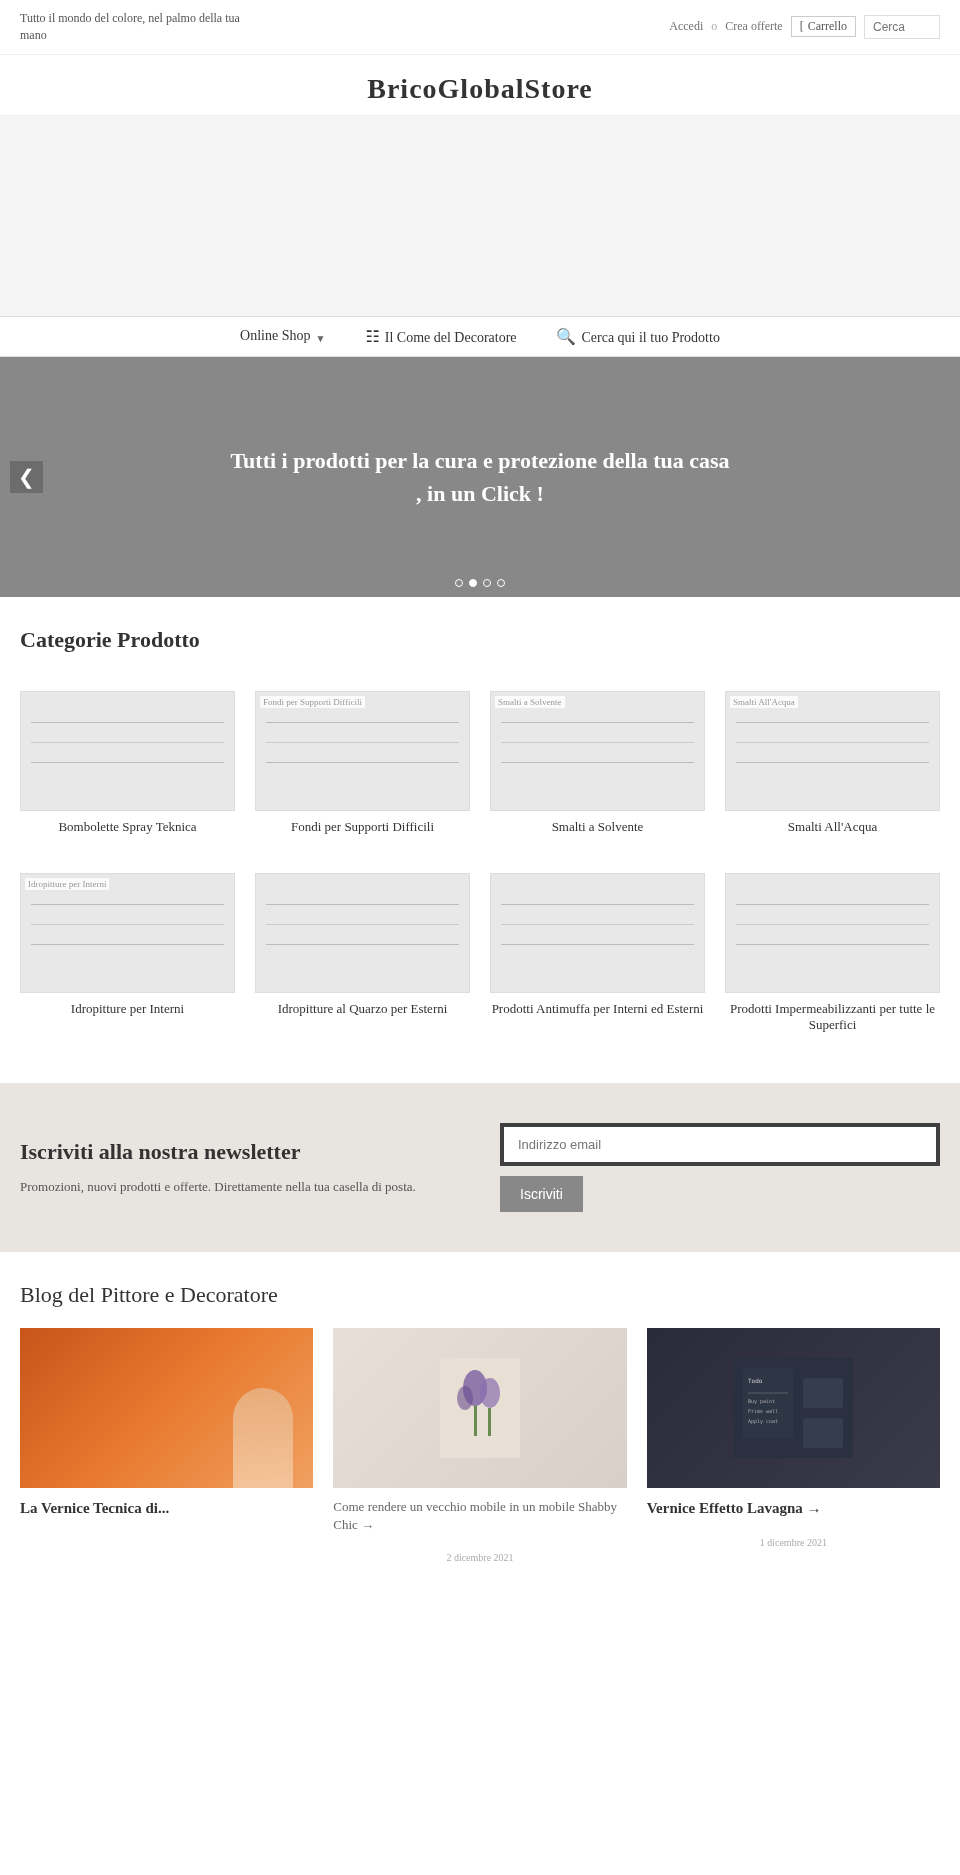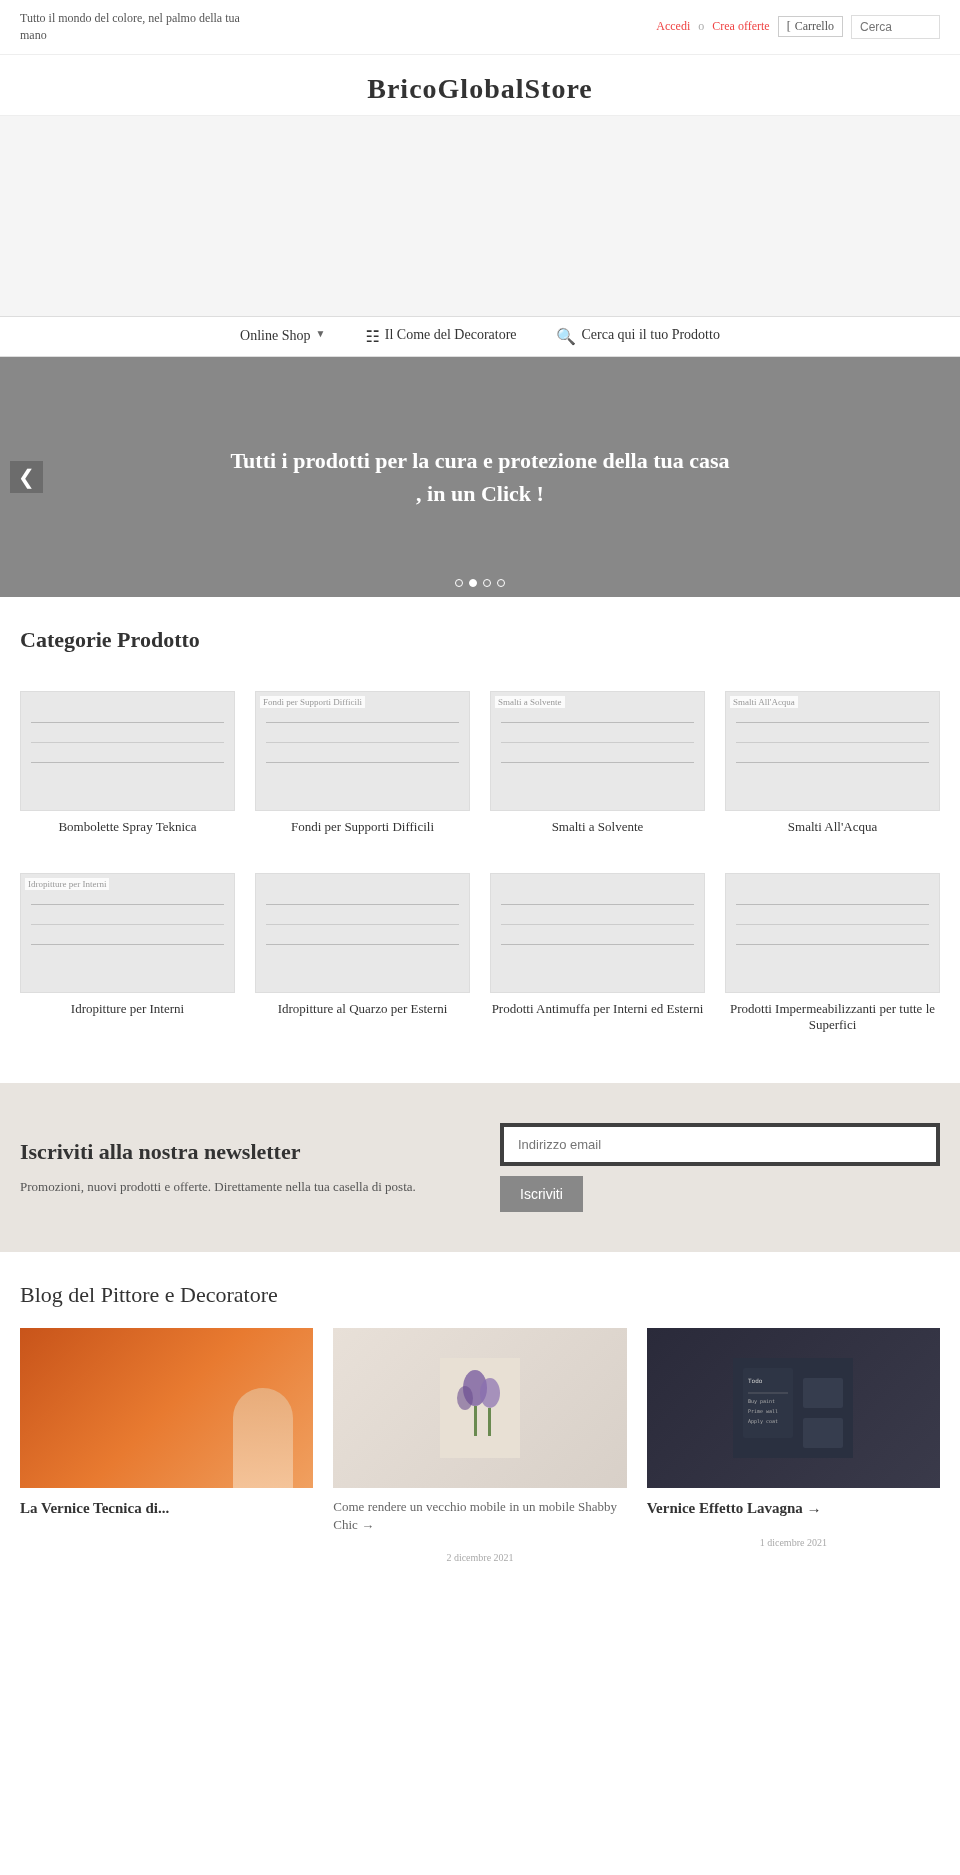--- a/index.html
+++ b/index.html
@@ -10,28 +10,28 @@
       display: flex;
       justify-content: space-between;
       align-items: center;
       padding: 10px 20px;
       border-bottom: 1px solid #eee;
       font-size: 12px;
       color: #555;
     }
     .top-bar-left { max-width: 220px; line-height: 1.4; }
     .top-bar-right { display: flex; align-items: center; gap: 8px; }
-    .top-bar-right a { color: #ef4444; text-decoration: none; font-size: 12px; }
+    .top-bar-right a { color: #737373; text-decoration: none; font-size: 12px; }
     .top-bar-right .sep { color: #aaa; }
     .cart-icon-wrap { display: flex; align-items: center; gap: 4px; font-size: 12px; color: #555; border: 1px solid #ccc; padding: 2px 8px; }
     .search-input {
       border: 1px solid #ddd;
       padding: 4px 8px;
       font-size: 12px;
-      width: 89px;
+      width: 76px;
       color: #aaa;
     }
 
     
     .logo-area {
       text-align: center;
       padding: 18px 0 10px;
       border-bottom: 1px solid #eee;
     }
     .logo-area h1 {
@@ -54,21 +54,21 @@
       align-items: center;
       justify-content: center;
       gap: 40px;
       border-top: 1px solid #ddd;
       border-bottom: 1px solid #ddd;
       padding: 10px 0;
       font-size: 14px;
     }
     .nav-item {
       display: flex;
-      align-items: flex-start;
+      align-items: flex-end;
       gap: 5px;
       cursor: pointer;
       color: #333;
       text-decoration: none;
     }
     .nav-item .chevron { font-size: 10px; color: #666; }
     .nav-icon { font-size: 16px; }
 
     
     .hero-slider {

